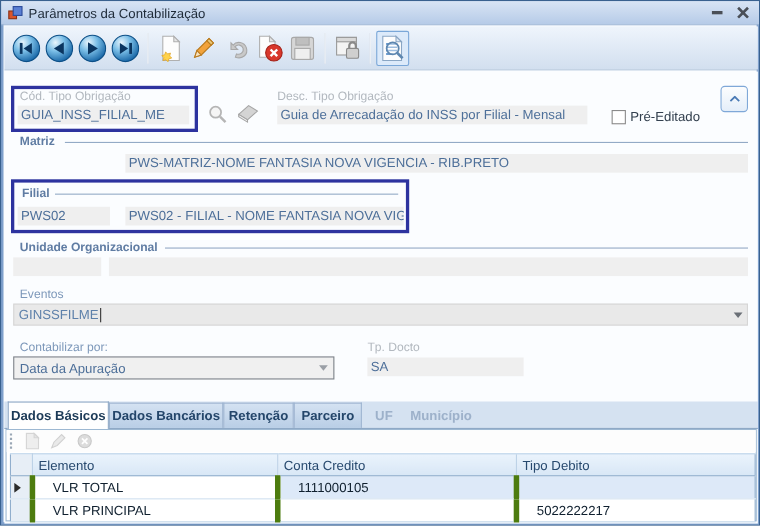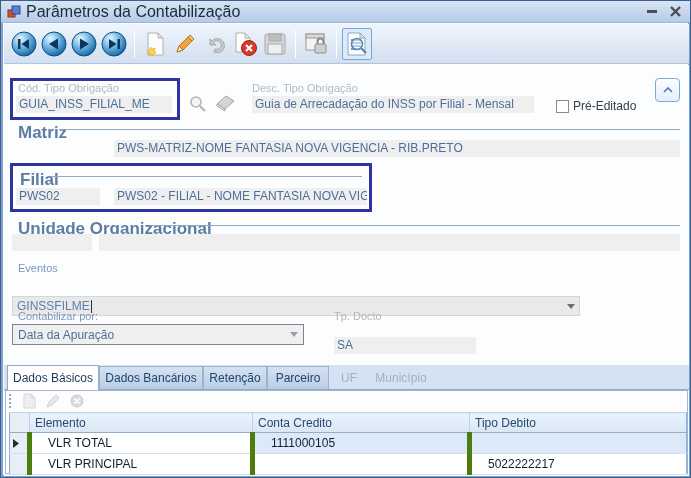--- a/index.html
+++ b/index.html
@@ -10,38 +10,38 @@
     box-shadow: inset 0 0 0 2px #7fa0cc, inset 0 0 0 2px #7aa0cc;
     background:#fbfdff;
   }
   
   .titlebar{
     position:absolute; left:0; top:0; right:0; height:22px;
     background:linear-gradient(#d8e4f4,#b6cbe8);
     display:flex; align-items:center; padding:0 6px; gap:5px;
     border-bottom:1px solid #9db6d6;
   }
-  .title-text{ font-size:16px; color:#1e2a38; flex:1; }
+  .title-text{ font-size:12px; color:#1e2a38; flex:1; }
   .winbtn{ width:18px; height:14px; display:flex; align-items:center; justify-content:center; cursor:default; }
   
   .toolbar{
     position:absolute; left:3px; top:23px; width:685px; height:40px;
     background:linear-gradient(#eff5fc,#d2dfef);
     border-bottom:1px solid #b3c5db;
     display:flex; align-items:center; padding-left:5px;
   }
   .tb{ border:none; background:transparent; width:30px; height:32px; display:flex; align-items:center; justify-content:center; padding:0; }
   .tb.sel{ background:#dceafa; border:1px solid #7aa7d8; border-radius:2px; }
   .tsep{ width:1px; height:28px; background:#aebfd4; margin:0 5px; border-right:1px solid #fff; }
   
   .content{ position:absolute; left:3px; top:64px; width:685px; height:411px; background:#fbfdff; }
   .abs{ position:absolute; }
   .lbl{ font-size:11px; color:#b2b8bf; white-space:nowrap; }
   .lbl-blue{ font-size:11px; color:#7d98ba; white-space:nowrap; }
-  .grp{ font-size:17px; font-weight:bold; color:#5f7ca3; white-space:nowrap; }
+  .grp{ font-size:11px; font-weight:bold; color:#5f7ca3; white-space:nowrap; }
   .rule{ height:1px; background:#93aac6; }
   .fld{
     font-size:12px; color:#4d6f99; background:#efefef; height:17px;
     line-height:17px; padding:0 3px; overflow:hidden; white-space:nowrap;
   }
   .anno{ border:3px solid #2d339f; position:absolute; }
   .combo{
     background:#e9e9e9; border:1px solid #d6d6d6; height:20px;
     display:flex; align-items:center; font-size:12px; color:#5d80aa; padding:0 4px;
   }
@@ -51,21 +51,21 @@
     display:flex; align-items:center; font-size:12px; color:#4d6f99; padding:0 5px;gap:10px;
   }
   .arrow-dn{ margin-left:auto; width:0; height:0; border-left:4px solid transparent; border-right:4px solid transparent; border-top:5px solid #6a6f76; }
   .chk{ width:13px; height:13px; border:1px solid #8a8a8a; background:#fff; }
   .collapse-btn{
     width:25px; height:24px; border:1px solid #7fa8d8; border-radius:4px;
     background:linear-gradient(#fcfdfe,#e4eef9); display:flex; align-items:center; justify-content:center;
   }
   
   .tabstrip{ position:absolute; left:0; top:300px; width:685px; height:25px; background:#d5e2f1; border-bottom:1px solid #8fa9c6; display:flex; align-items:flex-end; padding-left:3px; }
-  .tab{ font-size:12px; display:flex; align-items:center; justify-content:center; height:23px; border:1px solid #9db4d0; border-bottom:none; background:linear-gradient(#d4e2f2,#b9cee6); color:#24466a; white-space:nowrap; padding:0 20px; }
+  .tab{ font-size:12px; display:flex; align-items:center; justify-content:center; height:23px; border:1px solid #9db4d0; border-bottom:none; background:linear-gradient(#d4e2f2,#b9cee6); color:#24466a; white-space:nowrap; padding:0 20px;font-weight:bold; }
   .tab.active{ height:25px; background:#fff; border-color:#8fa9c6; margin-bottom:-1px; color:#1c3a57; z-index:2; }
   .tab.disabled{ border:none; background:transparent; color:#9db1ca; }
   .tabpanel{ position:absolute; left:1px; top:325px; width:683px; height:84px; background:#fff; border:1px solid #9db8d2; }
   .minibar{ height:20px; display:flex; align-items:center; gap:4px; padding-left:3px; background:#fdfdfd; }
   .grip{ width:3px; height:14px; border-left:2px dotted #9aa7b5; margin-right:3px; }
   .mini{ width:20px; height:18px; display:flex; align-items:center; justify-content:center; background:transparent; border:none; opacity:.55; padding:0; }
   
   table.grid{ position:absolute; left:3px; top:21px; width:677px; border-collapse:collapse; table-layout:fixed; border:1px solid #91aecd; font-size:12px; }
   .grid th{
     background:linear-gradient(#eaf3fc,#d8e7f6); color:#27496e; font-weight:normal;
@@ -238,33 +238,33 @@
     <div class="abs rule" style="left:46px; top:111px; width:312px;"></div>
     <div class="abs fld" style="left:12px; top:123px; width:84px;">PWS02</div>
     <div class="abs fld" style="left:110px; top:123px; width:253px;">PWS02 - FILIAL - NOME FANTASIA NOVA VIGENCIA</div>
 
     <div class="abs grp" style="left:14px; top:154px;">Unidade Organizacional</div>
     <div class="abs rule" style="left:146px; top:160px; width:530px;"></div>
     <div class="abs fld" style="left:8px; top:169px; width:80px;"></div>
     <div class="abs fld" style="left:95px; top:169px; width:581px;"></div>
 
     <div class="abs lbl-blue" style="left:14px; top:197px;">Eventos</div>
-    <div class="abs combo" style="left:8px; top:211px; width:568px;margin-top:20px;">
+    <div class="abs combo" style="left:8px; top:211px; width:668px;">
       <span>GINSSFILME</span>
         <span class="caret"></span>
       <span class="arrow-dn"></span>
     </div>
 
     <div class="abs lbl-blue" style="left:14px; top:245px;">Contabilizar por:</div>
     <div class="abs ddl" style="left:8px; top:259px; width:292px;">
       <span>Data da Apuração</span>
       <span class="arrow-dn" style="border-top-color:#9a9fa6;"></span>
     </div>
     <div class="abs lbl" style="left:330px; top:245px;">Tp. Docto</div>
-    <div class="abs fld" style="left:330px; top:272px; width:142px;">SA</div>
+    <div class="abs fld" style="left:330px; top:260px; width:142px;">SA</div>
 
     <div class="tabstrip">
       <div class="tab active" style="width:92px;">Dados Básicos</div>
       <div class="tab" style="width:104px;">Dados Bancários</div>
       <div class="tab" style="width:64px;">Retenção</div>
       <div class="tab" style="width:62px;">Parceiro</div>
       <div class="tab disabled" style="width:36px;">UF</div>
       <div class="tab disabled" style="width:64px;">Município</div>
     </div>
 

